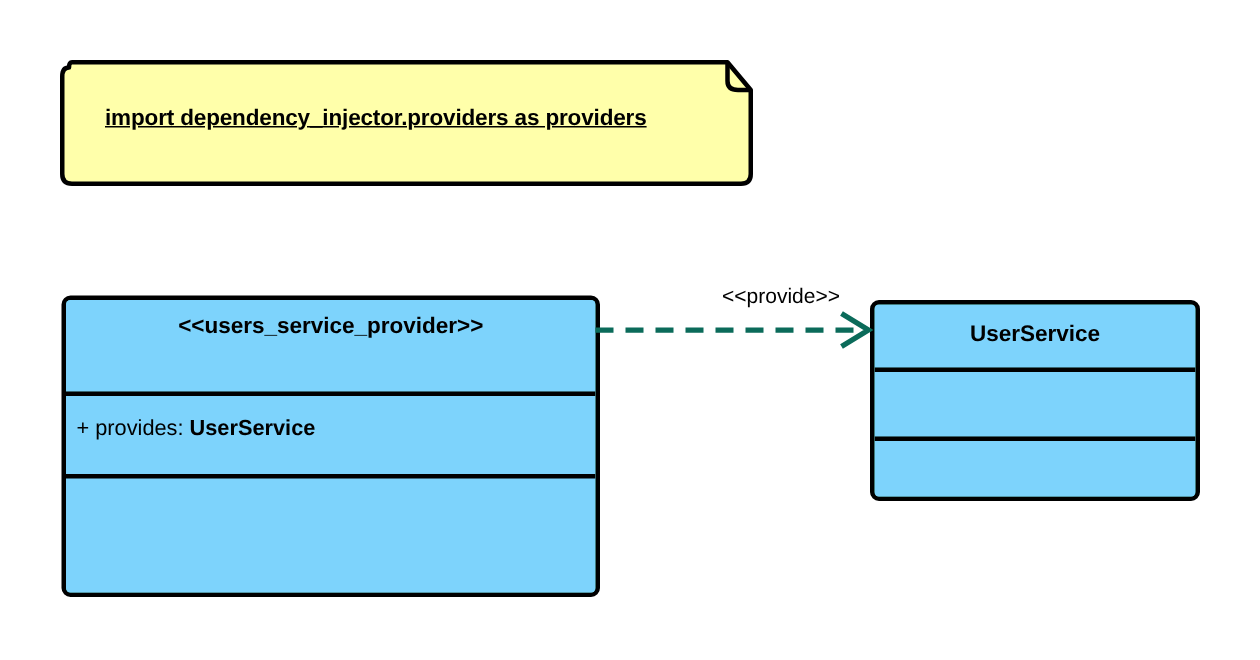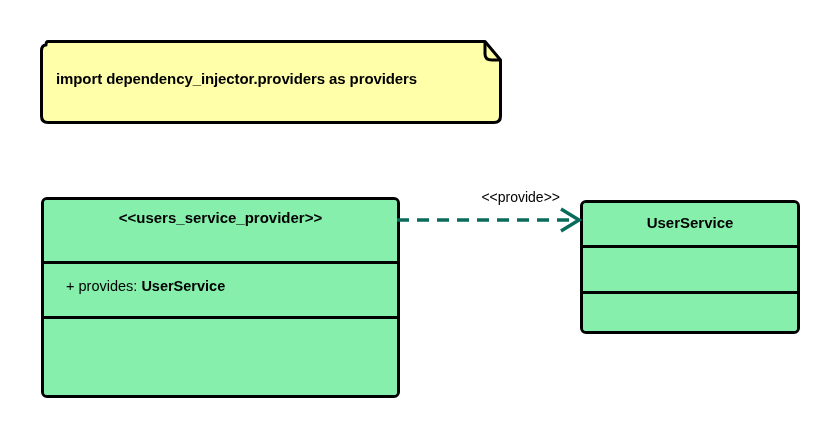--- a/index.html
+++ b/index.html
@@ -31,58 +31,59 @@
     box-sizing: border-box;
   }
   .note-svg {
     position: absolute;
     left: 0;
     top: 0;
     overflow: visible;
   }
   .note-text {
     position: absolute;
-    left: 16px;
+    left: 30px;
     top: 30px;
     width: 440px;
     font-size: 15px;
     font-weight: bold;
     line-height: 18px;
     white-space: nowrap;
     letter-spacing: -0.1px;
+    text-decoration: underline;
   }
 
   
   .uml-class {
     position: absolute;
     box-sizing: border-box;
     background: #5cbfa8;
     border: 3px solid #000000;
     border-radius: 6px;
     overflow: hidden;
   }
   .compartment {
     box-sizing: border-box;
-    background: #86efac;
+    background: #7dd3fc;
   }
   .compartment + .compartment {
     border-top: 3px solid #000000;
   }
 
   .cmp-header {
     text-align: center;
     font-weight: bold;
     font-size: 15px;
     line-height: 19px;
     padding: 8px 6px 9px 6px;
   }
   .cmp-body {
     font-size: 14.5px;
     line-height: 20px;
-    padding: 12px 8px 12px 22px;
+    padding: 12px 8px 12px 7px;
   }
   .cmp-empty {
     padding: 0;
   }
   .member {
     white-space: nowrap;
   }
   .b { font-weight: bold; }
 
   

